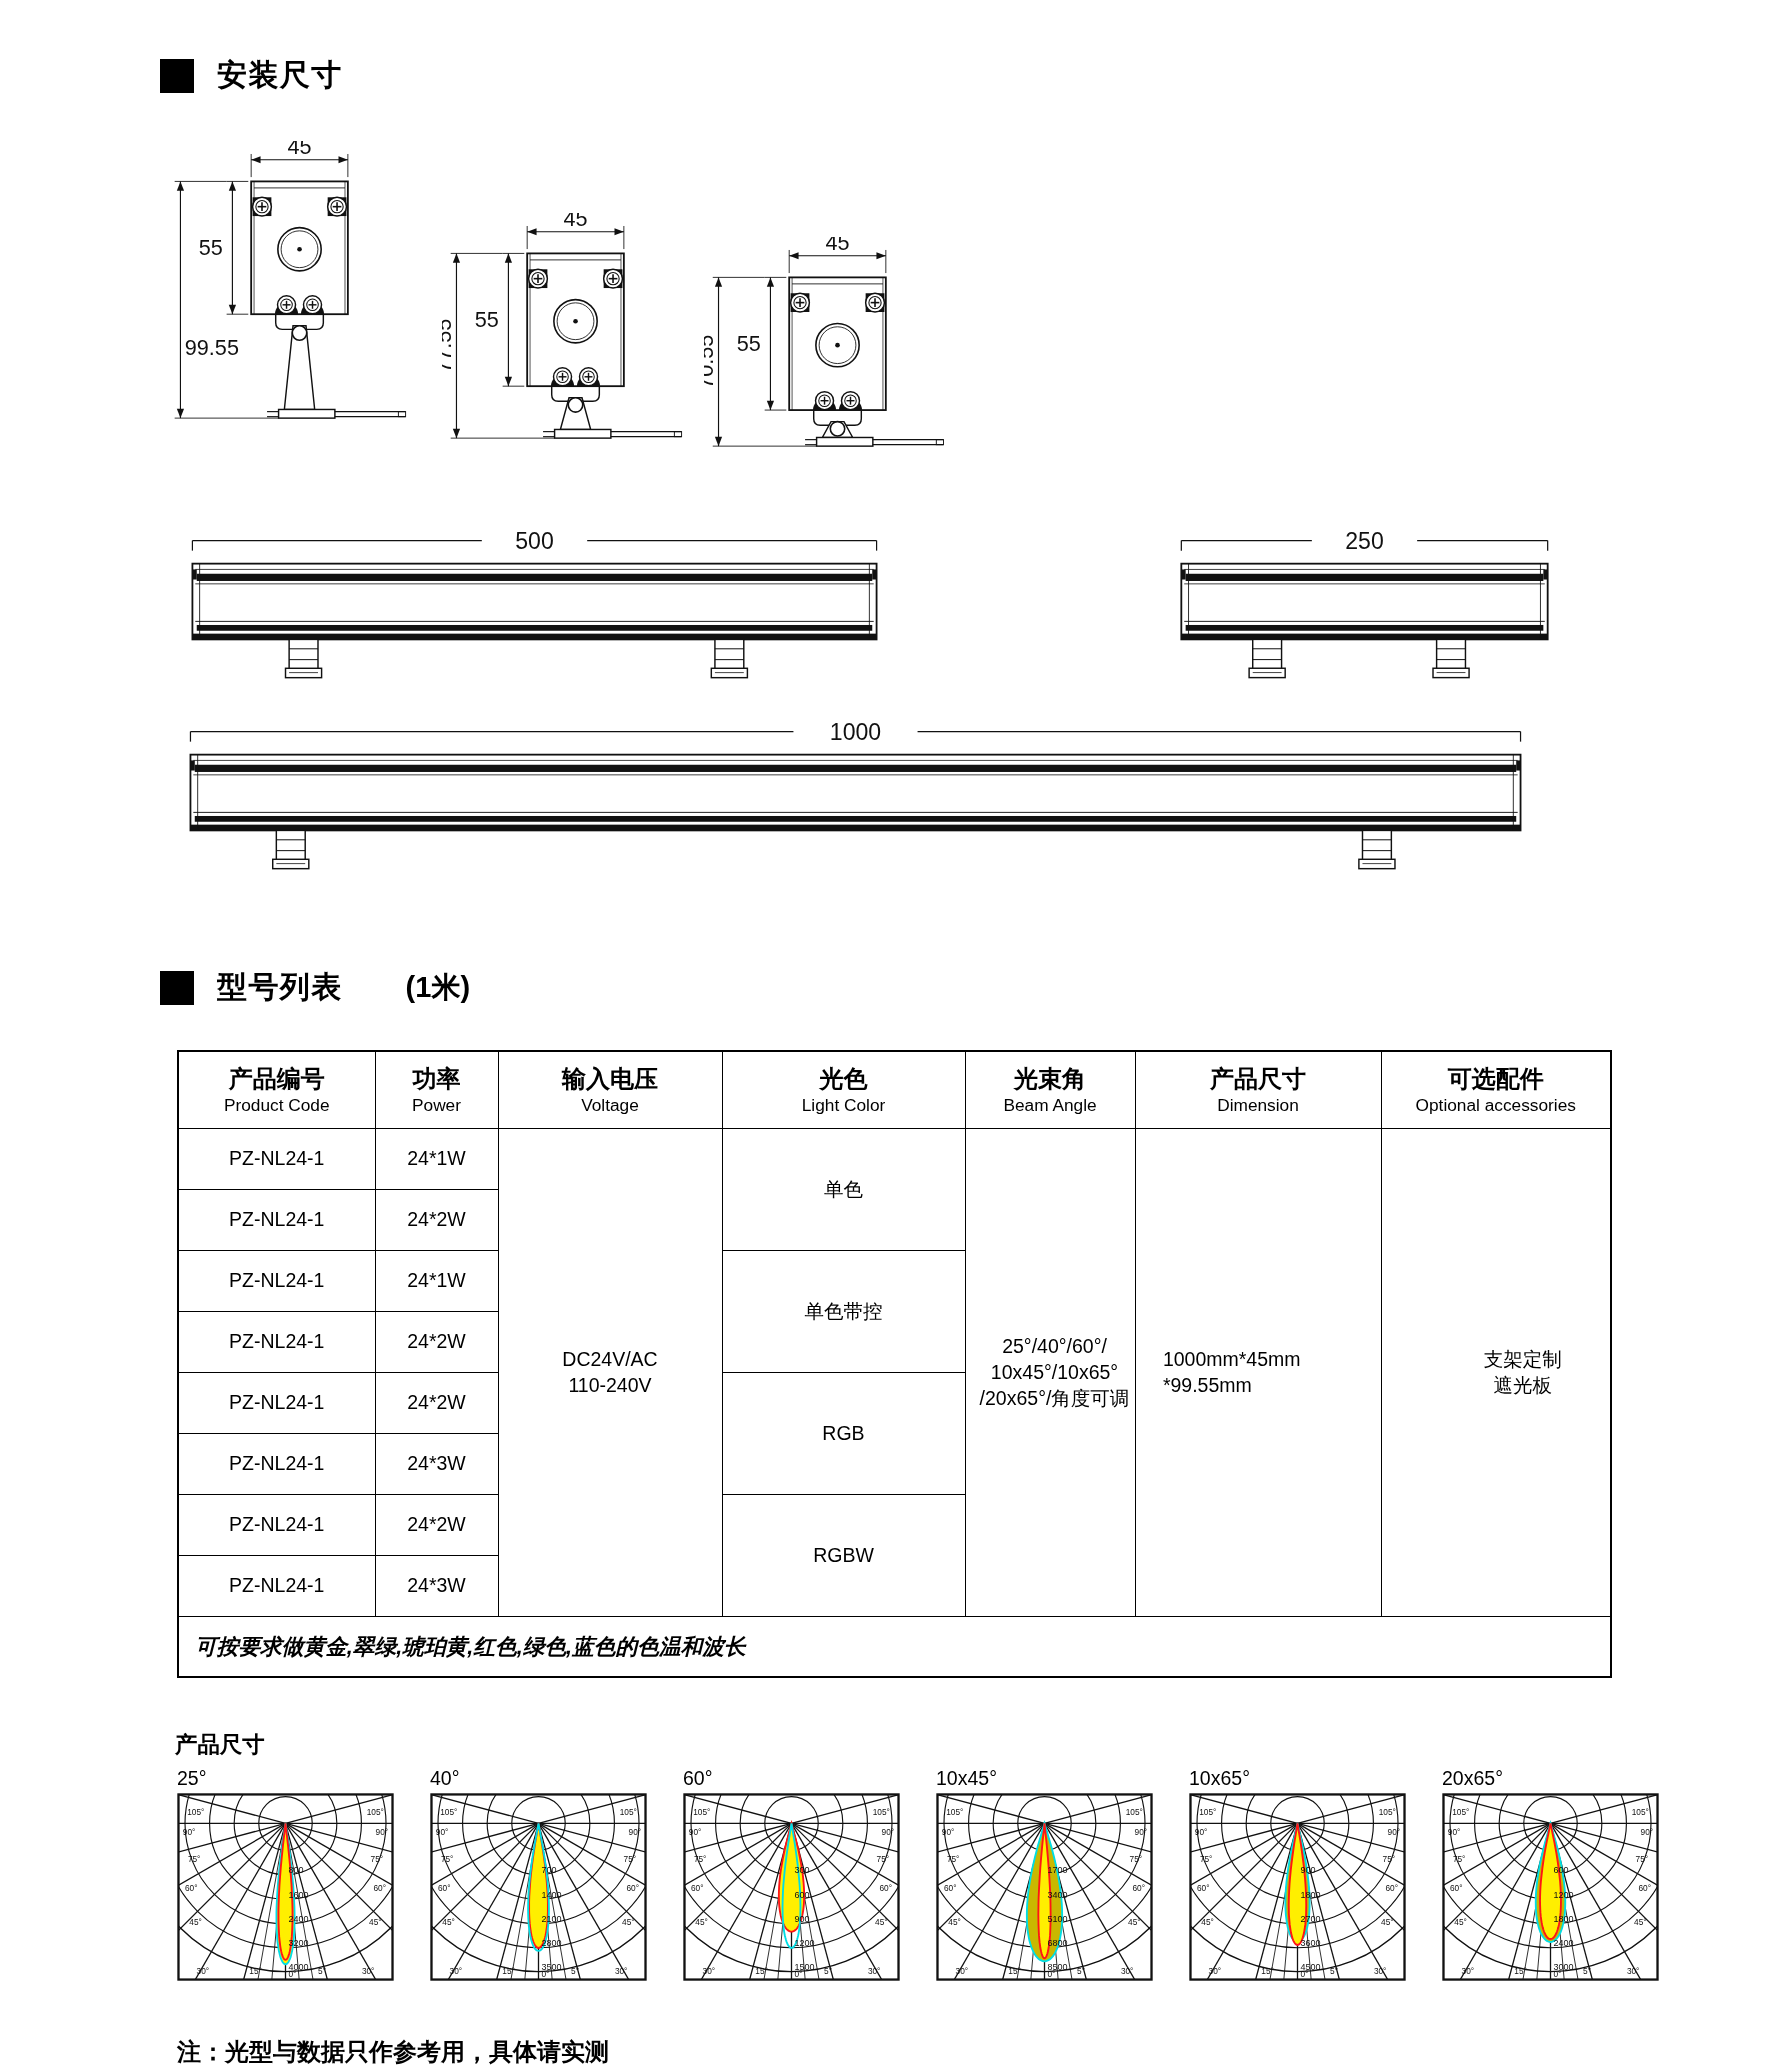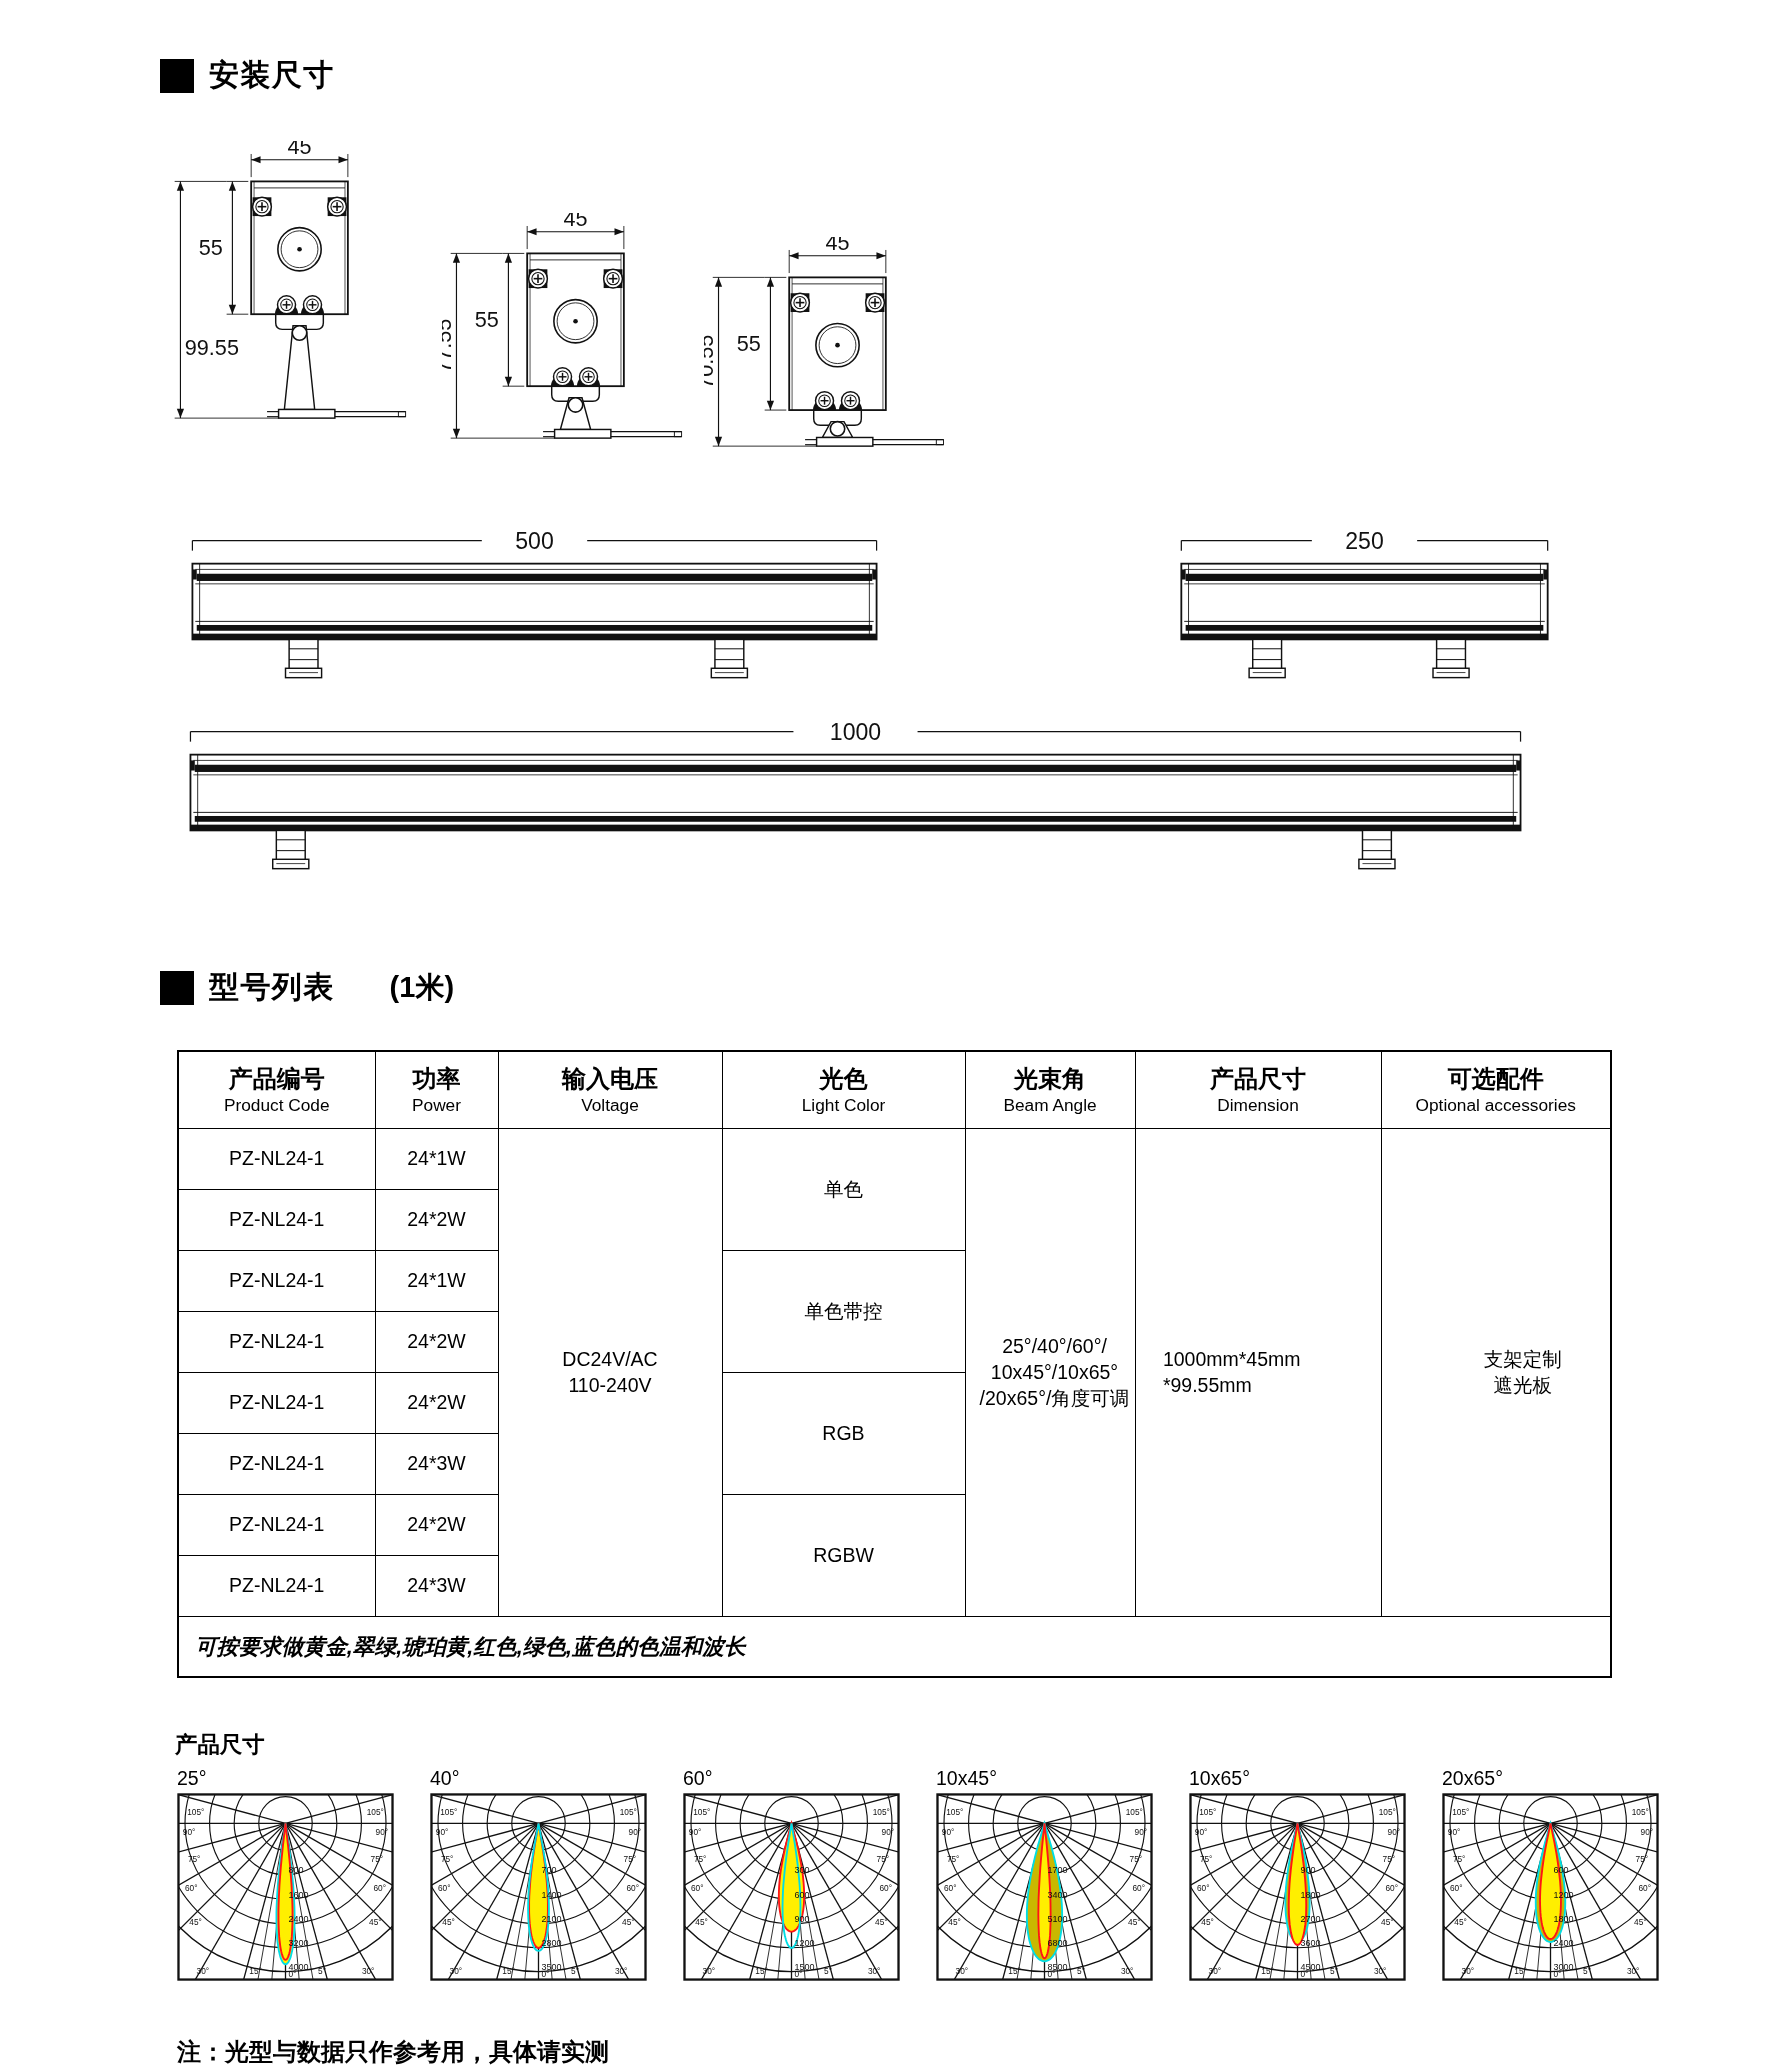--- a/index.html
+++ b/index.html
@@ -1,18 +1,18 @@
 <!DOCTYPE html>
 <html style="font-size:11.6px"><head>
 <meta charset="utf-8">
 <style>
   html,body{margin:0;padding:0;background:#fff;}
   .page{position:relative;width:1785px;height:2066px;background:#fff;
         font-family:"Liberation Sans",sans-serif;color:#000;overflow:hidden;}
-  .sec-head{position:absolute;display:flex;align-items:center;gap:15px;}
+  .sec-head{position:absolute;display:flex;align-items:center;gap:23px;}
   .sec-square{width:34px;height:34px;background:#000;flex:0 0 auto;}
   .sec-title{font-size:30px;font-weight:bold;letter-spacing:1.4px;}
   .sec-suffix{font-size:29px;font-weight:bold;margin-left:40px;}
   .abs{position:absolute;}
   svg text{font-family:"Liberation Sans",sans-serif;}
   
   table.models{border-collapse:collapse;table-layout:fixed;width:1433px;}
   table.models th,table.models td{border:1.4px solid #000;text-align:center;
       vertical-align:middle;padding:4px;}
   table.models{border:2.2px solid #000;}

